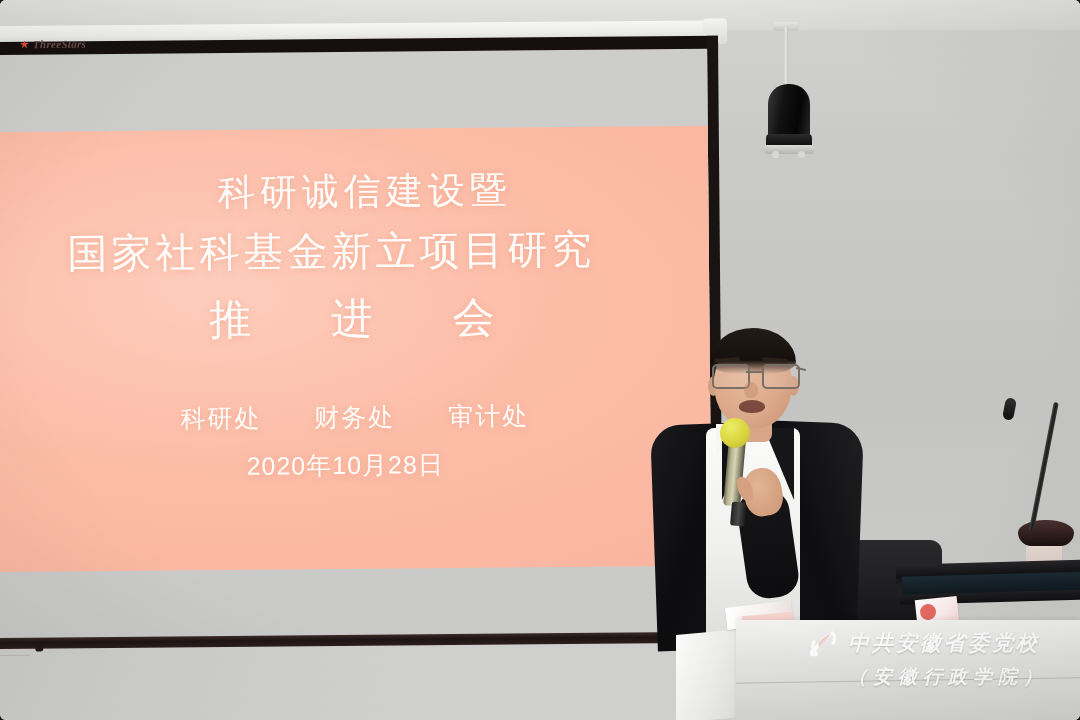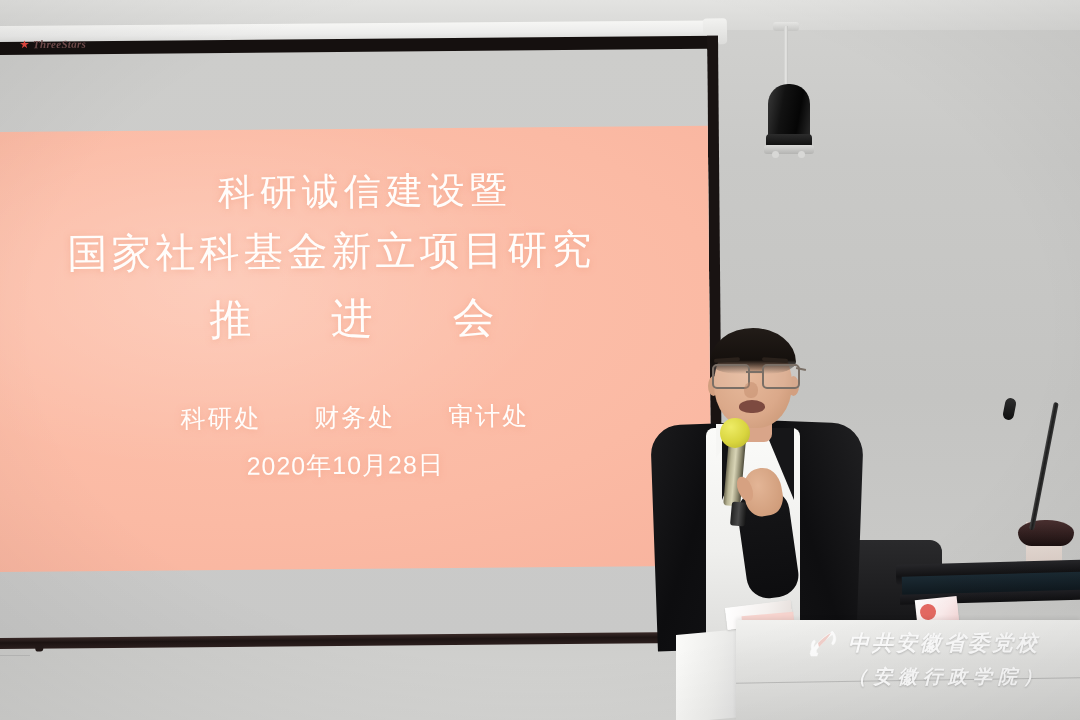--- a/index.html
+++ b/index.html
@@ -8,20 +8,21 @@
     background: #1a1a1a;
   }
   #stage {
     position: relative;
     width: 1080px;
     height: 720px;
     overflow: hidden;
     font-family: "Liberation Sans", "DejaVu Sans", sans-serif;
     background: #c8c8c6;
     user-select: none;
+    border-radius: 6px;
   }
 
   
   .wall {
     position: absolute;
     inset: 0;
     background:
       linear-gradient(180deg, #d2d2d0 0%, #c9c9c7 22%, #c4c4c2 55%, #c9c9c7 80%, #d4d4d2 100%);
   }
   .wall-ceiling {

